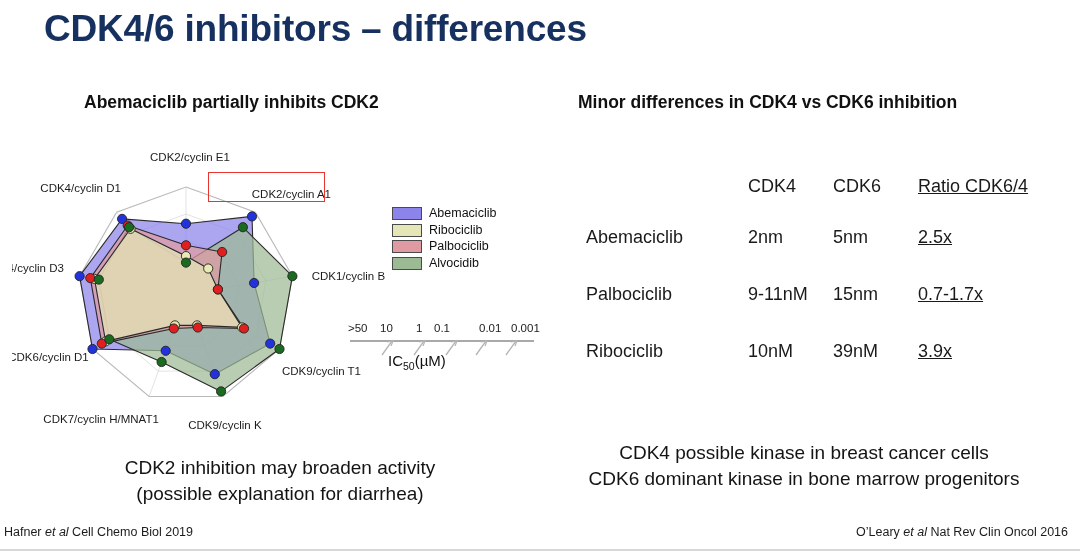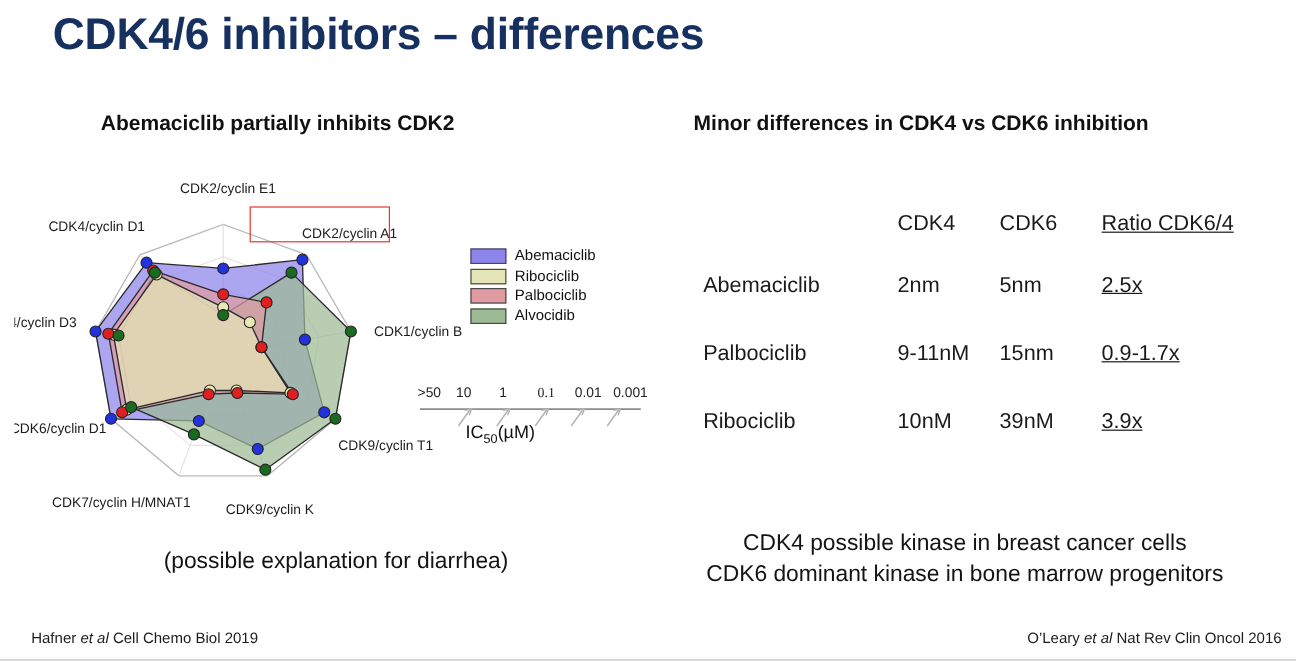--- a/index.html
+++ b/index.html
@@ -97,21 +97,21 @@
     text-align:center;line-height:26px;white-space:nowrap;
   }
   #left-caption{left:60px;top:455px;width:440px;}
   #right-caption{left:548px;top:440px;width:512px;}
 
   
   .ref{
     position:absolute;bottom:12px;
     font-size:12.5px;color:#1c1c1c;white-space:nowrap;
   }
-  #ref-left{left:26px;}
+  #ref-left{left:4px;}
   #ref-right{right:12px;margin-top:36px;}
   .ref i{font-style:italic;}
 
   .footer-rule{
     position:absolute;left:0;bottom:0;width:1080px;height:2px;
     background:#d8d8d8;
   }
 </style>
 </head>
 <body>
@@ -209,21 +209,21 @@
       <span class="legend-swatch" id="sw3" style="background: rgb(156, 186, 147);"></span>
       <span class="legend-text">Alvocidib</span>
     </div>
   </div>
 
   <div class="ic50-scale">
     <div class="ic50-ticks" id="ic50-ticks">
         <span style="left: 0px;">&gt;50</span>
         <span style="left: 32px;">10</span>
         <span style="left: 68px;">1</span>
-        <span style="left: 100px; font-family: Liberation Serif, serif;">0.1</span>
+        <span style="left: 86px;">0.1</span>
         <span style="left: 131px;">0.01</span>
         <span style="left: 163px;">0.001</span>
       </div>
     <svg width="190" height="22" viewBox="0 0 190 22">
       <line x1="2" y1="4" x2="186" y2="4" stroke="#8d8d8d" stroke-width="1.4"></line>
       <path d="M34 18 L44 4" stroke="#b5b5b5" stroke-width="1.3" fill="none"></path>
       <path d="M39 5 L45 4 L43 9" stroke="#b5b5b5" stroke-width="1.2" fill="none"></path>
       <path d="M66 18 L76 4" stroke="#b5b5b5" stroke-width="1.3" fill="none"></path>
       <path d="M71 5 L77 4 L75 9" stroke="#b5b5b5" stroke-width="1.2" fill="none"></path>
       <path d="M98 18 L108 4" stroke="#b5b5b5" stroke-width="1.3" fill="none"></path>
@@ -251,32 +251,33 @@
       <tr>
         <td class="c0">Abemaciclib</td>
         <td class="c1">2nm</td>
         <td class="c2">5nm</td>
         <td class="c3">2.5x</td>
       </tr>
       <tr>
         <td class="c0">Palbociclib</td>
         <td class="c1">9-11nM</td>
         <td class="c2">15nm</td>
-        <td class="c3">0.9-1.7x</td>
+        <td class="c3">0.7-1.7x</td>
       </tr>
       <tr>
         <td class="c0">Ribociclib</td>
         <td class="c1">10nM</td>
         <td class="c2">39nM</td>
         <td class="c3">3.9x</td>
       </tr>
     </tbody>
   </table>
 
   <div class="caption" id="left-caption">
+    <div>CDK2 inhibition may broaden activity</div>
     <div>(possible explanation for diarrhea)</div>
   </div>
   <div class="caption" id="right-caption">
     <div>CDK4 possible kinase in breast cancer cells</div>
     <div>CDK6 dominant kinase in bone marrow progenitors</div>
   </div>
 
   <div class="ref" id="ref-left"><span>Hafner </span><i>et al</i><span> Cell Chemo Biol 2019</span></div>
   <div class="ref" id="ref-right"><span>O’Leary </span><i>et al</i><span> Nat Rev Clin Oncol 2016</span></div>
 

